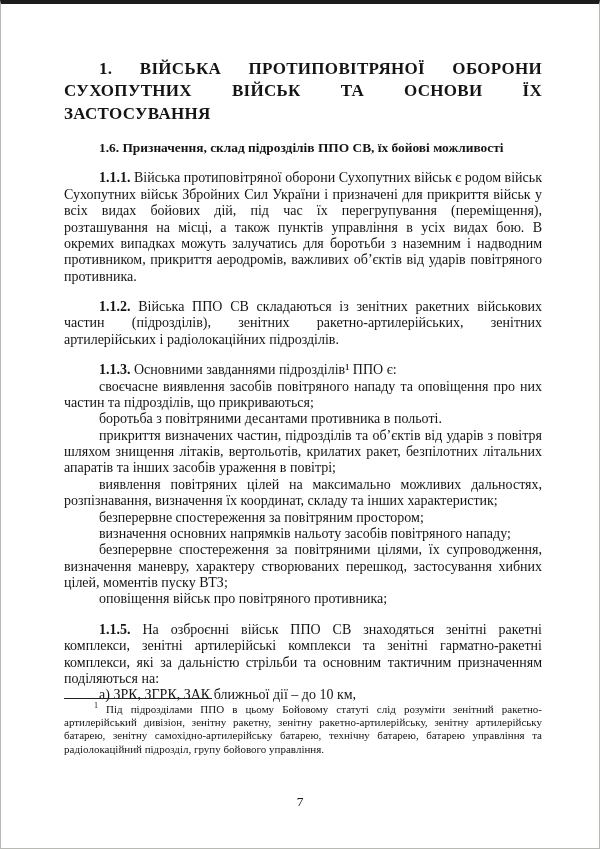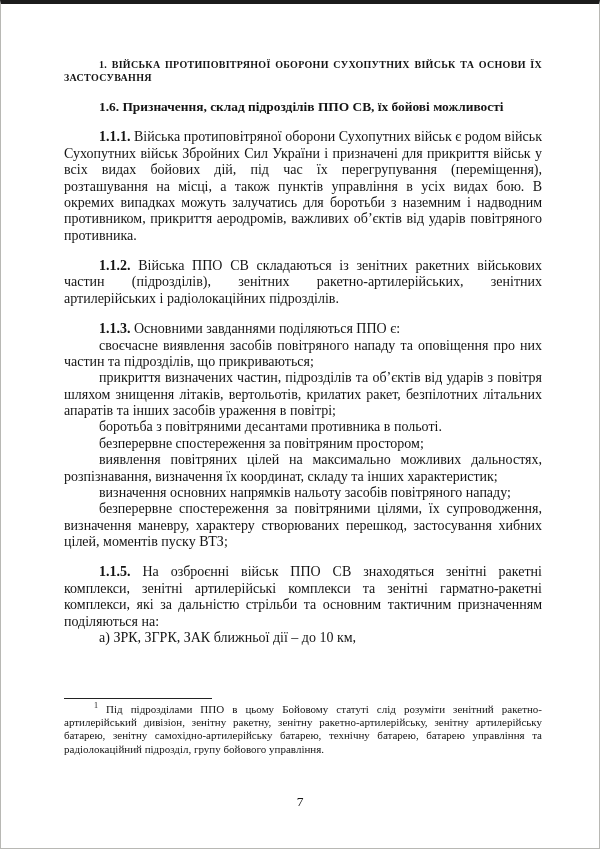--- a/index.html
+++ b/index.html
@@ -17,21 +17,21 @@
     background: #ffffff;
     color: #141414;
     border-left: 1px solid #b8b8b4;
     border-right: 1px solid #b8b8b4;
     border-bottom: 1px solid #b8b8b4;
     border-top: 4px solid #1c1c1c;
     padding: 54px 57px 0 63px;
     overflow: hidden;
   }
   .heading {
-    font-size: 10px;
+    font-size: 17px;
     font-weight: bold;
     line-height: 1.32;
     letter-spacing: 0.3px;
     text-align: justify;
     text-indent: 35px;
     margin: 0;
   }
   .subheading {
     font-size: 13.4px;
     font-weight: bold;
@@ -87,28 +87,29 @@
 
 <div class="page">
 
   <p class="heading">1. ВІЙСЬКА ПРОТИПОВІТРЯНОЇ ОБОРОНИ СУХОПУТНИХ ВІЙСЬК ТА ОСНОВИ ЇХ ЗАСТОСУВАННЯ</p>
 
   <p class="subheading">1.6. Призначення, склад підрозділів ППО СВ, їх бойові можливості</p>
 
   <div class="body-text">
       <p class="para sect"><b>1.1.1.</b> <span>Війська протиповітряної оборони Сухопутних військ є родом військ Сухопутних військ Збройних Сил України і призначені для прикриття військ у всіх видах бойових дій, під час їх перегрупування (переміщення), розташування на місці, а також пунктів управління в усіх видах бою. В окремих випадках можуть залучатись для боротьби з наземним і надводним противником, прикриття аеродромів, важливих об’єктів від ударів повітряного противника.</span></p>
       <p class="para sect"><b>1.1.2.</b> <span>Війська ППО СВ складаються із зенітних ракетних військових частин (підрозділів), зенітних ракетно-артилерійських, зенітних артилерійських і радіолокаційних підрозділів.</span></p>
-      <p class="para sect"><b>1.1.3.</b> <span>Основними завданнями поділяються ППО є:</span></p>
+      <p class="para sect"><b>1.1.3.</b> <span>Основними завданнями підрозділів¹ ППО є:</span></p>
       <p class="para"><span>своєчасне виявлення засобів повітряного нападу та оповіщення про них частин та підрозділів, що прикриваються;</span></p>
+      <p class="para"><span>боротьба з повітряними десантами противника в польоті.</span></p>
       <p class="para"><span>прикриття визначених частин, підрозділів та об’єктів від ударів з повітря шляхом знищення літаків, вертольотів, крилатих ракет, безпілотних літальних апаратів та інших засобів ураження в повітрі;</span></p>
-      <p class="para"><span>боротьба з повітряними десантами противника в польоті.</span></p>
+      <p class="para"><span>виявлення повітряних цілей на максимально можливих дальностях, розпізнавання, визначення їх координат, складу та інших характеристик;</span></p>
       <p class="para"><span>безперервне спостереження за повітряним простором;</span></p>
-      <p class="para"><span>виявлення повітряних цілей на максимально можливих дальностях, розпізнавання, визначення їх координат, складу та інших характеристик;</span></p>
       <p class="para"><span>визначення основних напрямків нальоту засобів повітряного нападу;</span></p>
       <p class="para"><span>безперервне спостереження за повітряними цілями, їх супроводження, визначення маневру, характеру створюваних перешкод, застосування хибних цілей, моментів пуску ВТЗ;</span></p>
+      <p class="para"><span>оповіщення військ про повітряного противника;</span></p>
       <p class="para sect"><b>1.1.5.</b> <span>На озброєнні військ ППО СВ знаходяться зенітні ракетні комплекси, зенітні артилерійські комплекси та зенітні гарматно-ракетні комплекси, які за дальністю стрільби та основним тактичним призначенням поділяються на:</span></p>
       <p class="para"><span>а) ЗРК, ЗГРК, ЗАК ближньої дії – до 10 км,</span></p>
     </div>
 
   <div class="footnote-block">
     <div class="footnote-divider"></div>
     <p class="footnote"><sup>1</sup> <span>Під підрозділами ППО в цьому Бойовому статуті слід розуміти зенітний ракетно-артилерійський дивізіон, зенітну ракетну, зенітну ракетно-артилерійську, зенітну артилерійську батарею, зенітну самохідно-артилерійську батарею, технічну батарею, батарею управління та радіолокаційний підрозділ, групу бойового управління.</span></p>
   </div>
 
   <div class="page-number">7</div>

